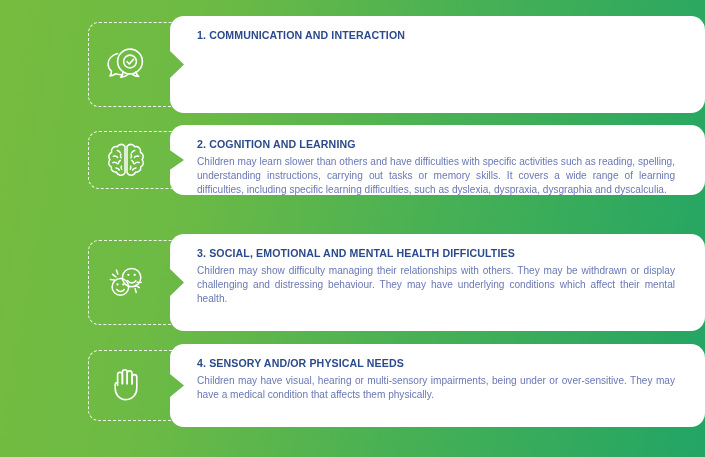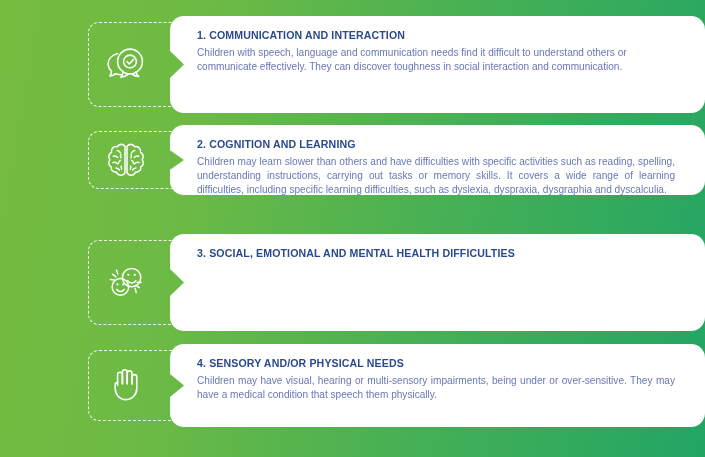--- a/index.html
+++ b/index.html
@@ -101,21 +101,20 @@
           <circle cx="27" cy="18.5" r="12.4"></circle>
           <path d="M20.2 28.6c-.2 2-1 4.2-2.4 5.7 2.9-.3 5.4-1.5 7.1-3"></path>
           <path d="M32.8 28.9c.5 1.8 1.5 3.5 2.9 4.6-2.4-.1-4.6-.9-6.1-2"></path>
           <circle cx="27" cy="18.5" r="6.4"></circle>
           <path d="M24.1 18.7l2.2 2.3 4.2-4.6"></path>
         </svg>
       </div>
     </div>
     <div class="card">
       <div class="card-title">1. COMMUNICATION AND INTERACTION</div>
-      <div class="card-body left">Children with speech, language and communication needs find it difficult to understand others or communicate effectively. They can discover toughness in social interaction and communication.</div>
     </div>
   </div>
 
   <div class="row" style="top:125px; height:70px;">
     <div class="icon-tile">
       <div class="icon-dash"></div>
       <div class="icon-wrap">
         <svg width="44" height="42" viewBox="0 0 44 42" fill="none" stroke="#ffffff" stroke-width="1.5" stroke-linecap="round" stroke-linejoin="round">
 
           <path d="M21 7.2c-1.4-1.6-3.6-2.2-5.5-1.4-1 .4-1.8 1.1-2.3 2-1.9-.5-3.9.3-5 1.9-.7 1.1-.9 2.4-.6 3.6-1.6.8-2.7 2.4-2.8 4.2 0 1.2.4 2.3 1.1 3.2-1 1.1-1.4 2.6-1.1 4.1.3 1.4 1.2 2.6 2.5 3.2-.3 1.6.3 3.2 1.6 4.2 1 .8 2.3 1.1 3.5.9.6 1.7 2.1 2.9 3.9 3.1 1.7.2 3.4-.6 4.4-2 .2-.4.3-.8.3-1.2V7.2z"></path>
@@ -166,34 +165,35 @@
           <path d="M13.4 9.1l1.4 3.9"></path>
           <path d="M7.3 18.6l4.1.5"></path>
           <path d="M36.3 26.6l-3.5-2.3"></path>
           <path d="M33.2 31.5l-1.1-4"></path>
           <path d="M38.2 21.5l-4.1-.2"></path>
         </svg>
       </div>
     </div>
     <div class="card">
       <div class="card-title">3. SOCIAL, EMOTIONAL AND MENTAL HEALTH DIFFICULTIES</div>
+      <div class="card-body">Children may show difficulty managing their relationships with others. They may be withdrawn or display challenging and distressing behaviour. They may have underlying conditions which affect their mental health.</div>
     </div>
   </div>
 
   <div class="row" style="top:344px; height:83px;">
     <div class="icon-tile">
       <div class="icon-dash"></div>
       <div class="icon-wrap">
         <svg width="40" height="44" viewBox="0 0 40 44" fill="none" stroke="#ffffff" stroke-width="1.6" stroke-linecap="round" stroke-linejoin="round">
           <path d="M11.6 21.3V10.6c0-1.3 1.1-2.4 2.4-2.4 1.3 0 2.4 1.1 2.4 2.4v9.1"></path>
           <path d="M16.4 19.7V8.2c0-1.3 1.1-2.4 2.4-2.4 1.3 0 2.4 1.1 2.4 2.4v11.5"></path>
           <path d="M21.2 19.7V9.3c0-1.3 1.1-2.4 2.4-2.4 1.3 0 2.4 1.1 2.4 2.4v10.4"></path>
           <path d="M26 20V13c0-1.3 1.1-2.4 2.4-2.4 1.3 0 2.4 1.1 2.4 2.4v11.2c0 6.3-4.5 11.4-11 11.4S9.2 30.5 9.2 24.2v-3.3c0-1.3 1.1-2.4 2.4-2.4"></path>
         </svg>
       </div>
     </div>
     <div class="card">
       <div class="card-title">4. SENSORY AND/OR PHYSICAL NEEDS</div>
-      <div class="card-body">Children may have visual, hearing or multi-sensory impairments, being under or over-sensitive. They may have a medical condition that speech them physically.</div>
+      <div class="card-body">Children may have visual, hearing or multi-sensory impairments, being under or over-sensitive. They may have a medical condition that affects them physically.</div>
     </div>
   </div>
 
 </div>
 
 </body></html>

